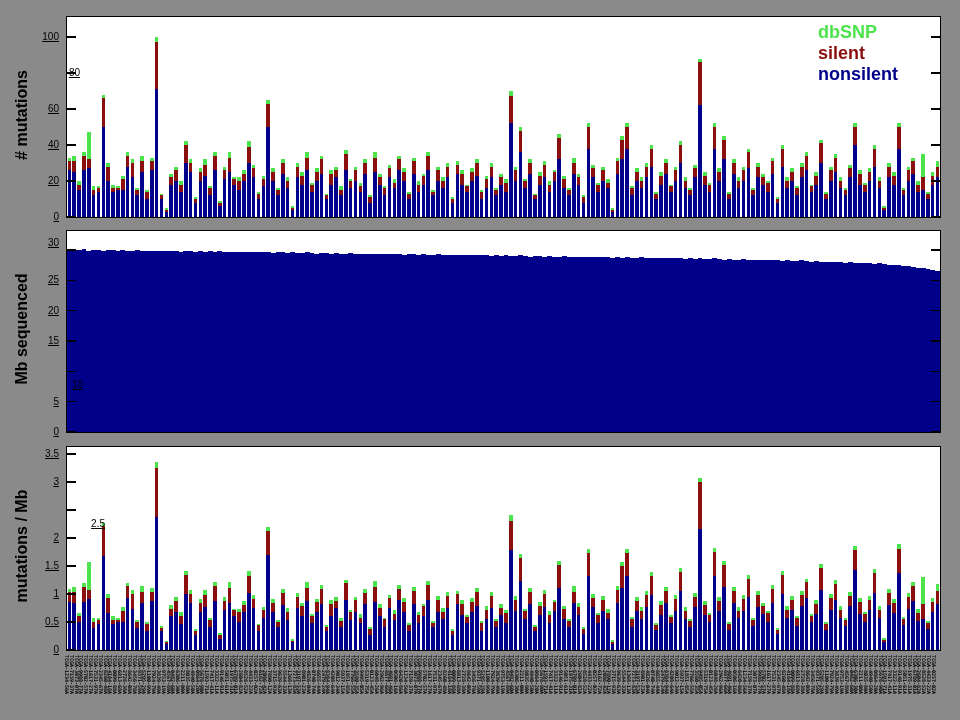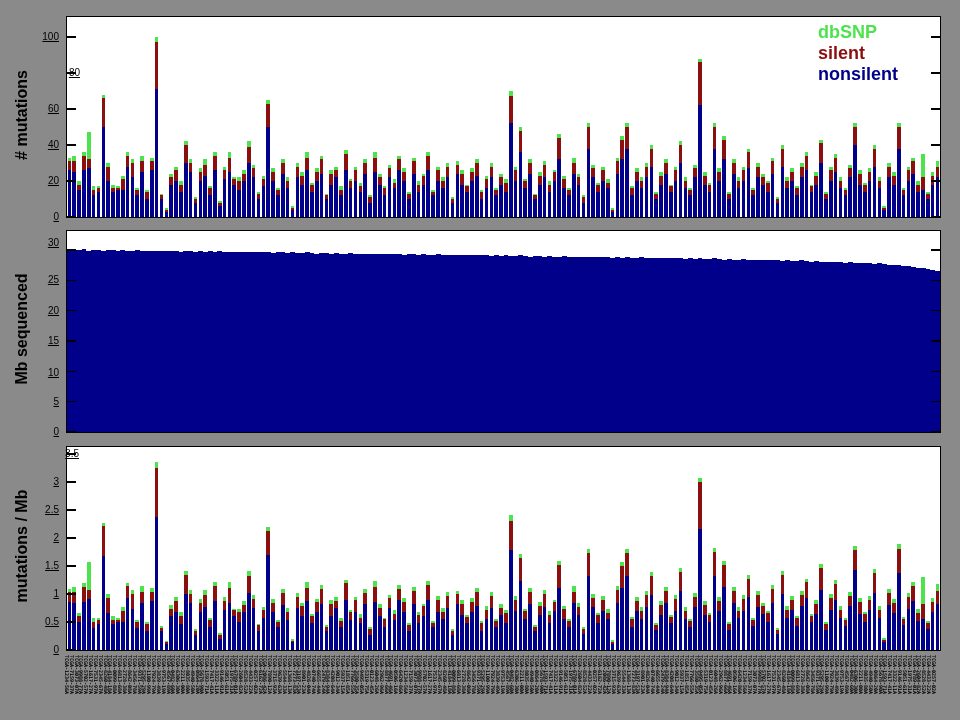--- a/index.html
+++ b/index.html
@@ -1549,27 +1549,27 @@
 
   <div id="yticks">
       <div class="ytick" style="top: 209px;">0</div>
       <div class="ytick" style="top: 173px;">20</div>
       <div class="ytick" style="top: 137px;">40</div>
       <div class="ytick" style="top: 101px;">60</div>
       <div class="ytick" style="top: 65px; padding-left: 21px;">80</div>
       <div class="ytick" style="top: 29px;">100</div>
       <div class="ytick" style="top: 424px;">0</div>
       <div class="ytick" style="top: 393.666px;">5</div>
-      <div class="ytick" style="top: 365px;">10</div>
+      <div class="ytick" style="top: 377px; padding-left: 24px;">10</div>
       <div class="ytick" style="top: 333px;">15</div>
       <div class="ytick" style="top: 302.666px;">20</div>
       <div class="ytick" style="top: 272.332px;">25</div>
       <div class="ytick" style="top: 235px;">30</div>
       <div class="ytick" style="top: 642px;">0</div>
       <div class="ytick" style="top: 614px;">0.5</div>
       <div class="ytick" style="top: 586px;">1</div>
       <div class="ytick" style="top: 558px;">1.5</div>
       <div class="ytick" style="top: 530px;">2</div>
-      <div class="ytick" style="top: 502px;">2.5</div>
+      <div class="ytick" style="top: 516px; margin-left: 46px;">2.5</div>
       <div class="ytick" style="top: 474px;">3</div>
-      <div class="ytick" style="top: 446px; padding-left: 20px;">3.5</div>
+      <div class="ytick" style="top: 446px;">3.5</div>
     </div>
 </div>
 
 </body></html>

